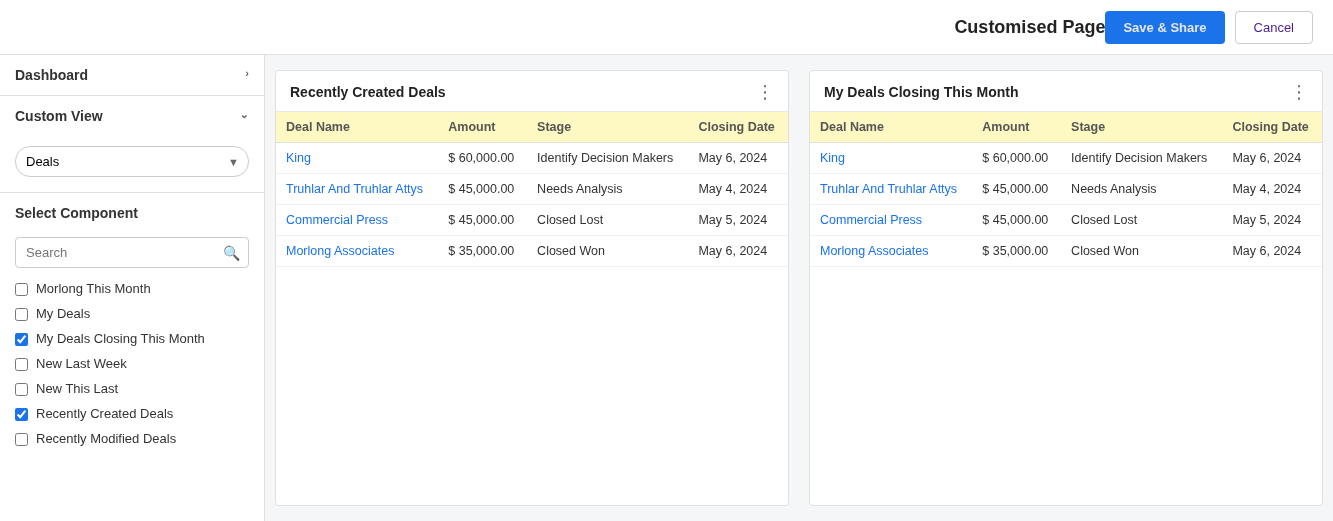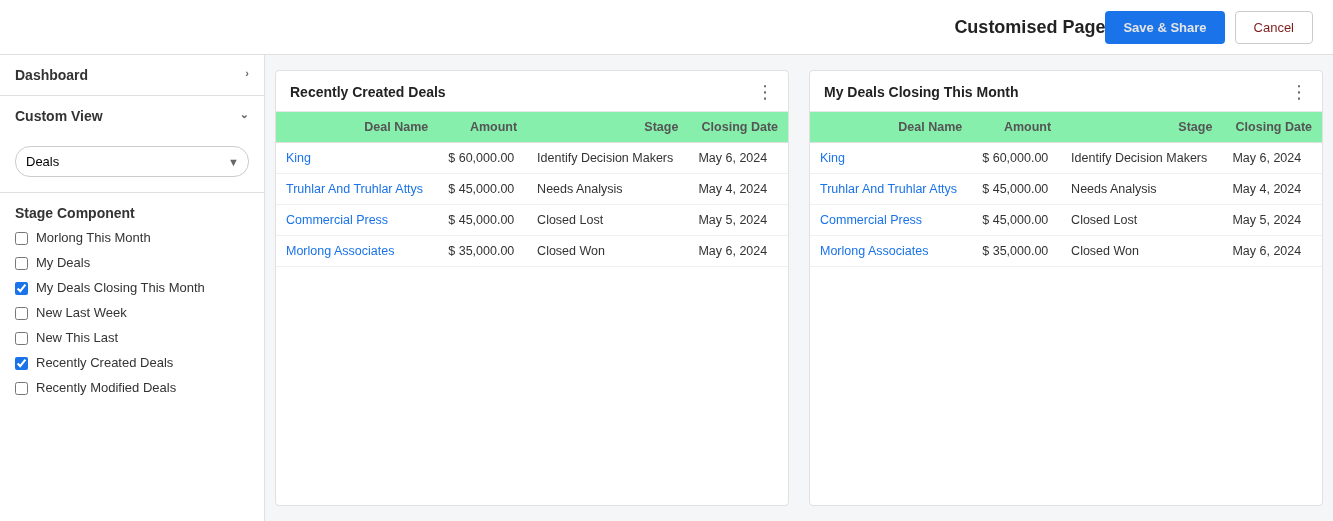--- a/index.html
+++ b/index.html
@@ -10,21 +10,21 @@
       display: flex; align-items: center; justify-content: flex-end;
       padding: 10px 20px; border-bottom: 1px solid #e0e0e0; height: 55px;
     }
     .header-title { font-size: 18px; font-weight: 600; color: #222; }
     .header-actions { display: flex; gap: 10px; }
     .btn-primary {
       background: #1a73e8; color: #e5e5e5; border: none; border-radius: 4px;
       padding: 8px 18px; font-size: 13px; font-weight: 600; cursor: pointer;
     }
     .btn-secondary {
-      background: #fff; color: #7f1d1d; border: 1px solid #ccc; border-radius: 4px;
+      background: #fff; color: #4c1d95; border: 1px solid #ccc; border-radius: 4px;
       padding: 8px 18px; font-size: 13px; cursor: pointer;
     }
 
     
     .main-layout { display: flex; height: calc(521px - 55px); overflow: hidden; }
 
     
     .sidebar {
       width: 265px; min-width: 265px; border-right: 1px solid #e0e0e0;
       overflow-y: auto; padding: 0;
@@ -100,22 +100,22 @@
     }
     .panel-title { font-size: 14px; font-weight: 600; color: #222; }
     .panel-menu { font-size: 18px; color: #666; cursor: pointer; line-height: 1; }
 
     .deal-table-wrapper { overflow: auto; flex: 1; }
 
     .deal-table {
       width: 100%; border-collapse: collapse; font-size: 12.5px;
     }
     .deal-table th {
-      text-align: right; padding: 8px 10px; font-weight: 600; color: #555;
-      border-bottom: 1px solid #e0e0e0; background: #86efac; white-space: nowrap; margin-top: 47px;
+      text-align: left; padding: 8px 10px; font-weight: 600; color: #555;
+      border-bottom: 1px solid #e0e0e0; background: #fef9c3; white-space: nowrap; margin-top: 47px;
     }
     .deal-table td {
       padding: 8px 10px; border-bottom: 1px solid #f0f0f0; vertical-align: top;
     }
     .deal-link { color: #1a73e8; text-decoration: none; cursor: pointer; }
   </style>
 </head>
 <body>
 
 <div class="header">
@@ -145,23 +145,27 @@
       <div class="sidebar-content">
         <div class="select-wrapper">
           <select><option>Deals</option></select>
           <span class="select-arrow">▼</span>
         </div>
       </div>
     </div>
 
     <div class="sidebar-section" style="border-bottom:none;">
       <div style="padding: 12px 15px 4px;">
-        <span style="font-weight:600; font-size:14px;">Stage Component</span>
-      </div>
-
+        <span style="font-weight:600; font-size:14px;">Select Component</span>
+      </div>
+
+      <div class="search-wrapper">
+        <input type="text" placeholder="Search" style="">
+        <span class="search-icon-wrap">🔍</span>
+      </div>
 
       <div class="sidebar-scroll-area">
         <div class="checkbox-list" id="checkbox-list">
 
         <div class="checkbox-item">
               <input type="checkbox" style="">
               <span>Morlong This Month</span>
             </div>
             <div class="checkbox-item">
               <input type="checkbox" style="">

